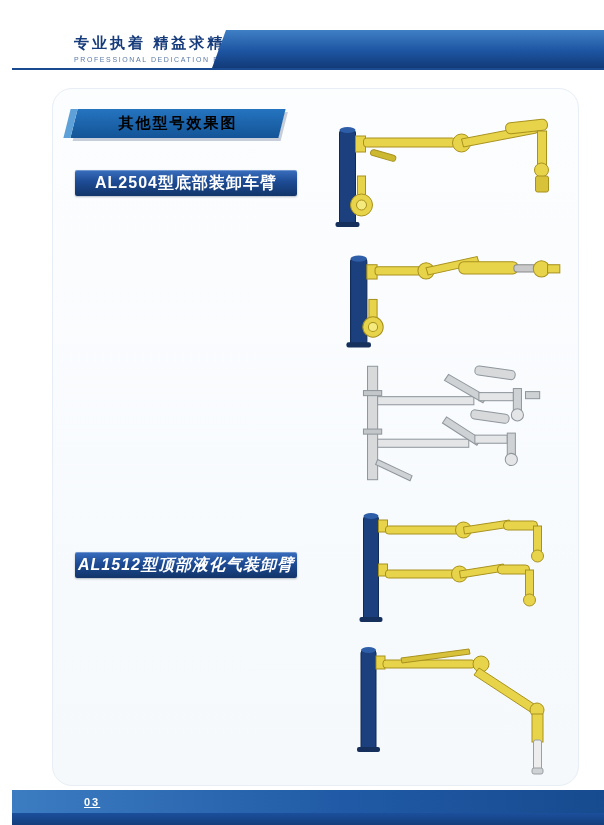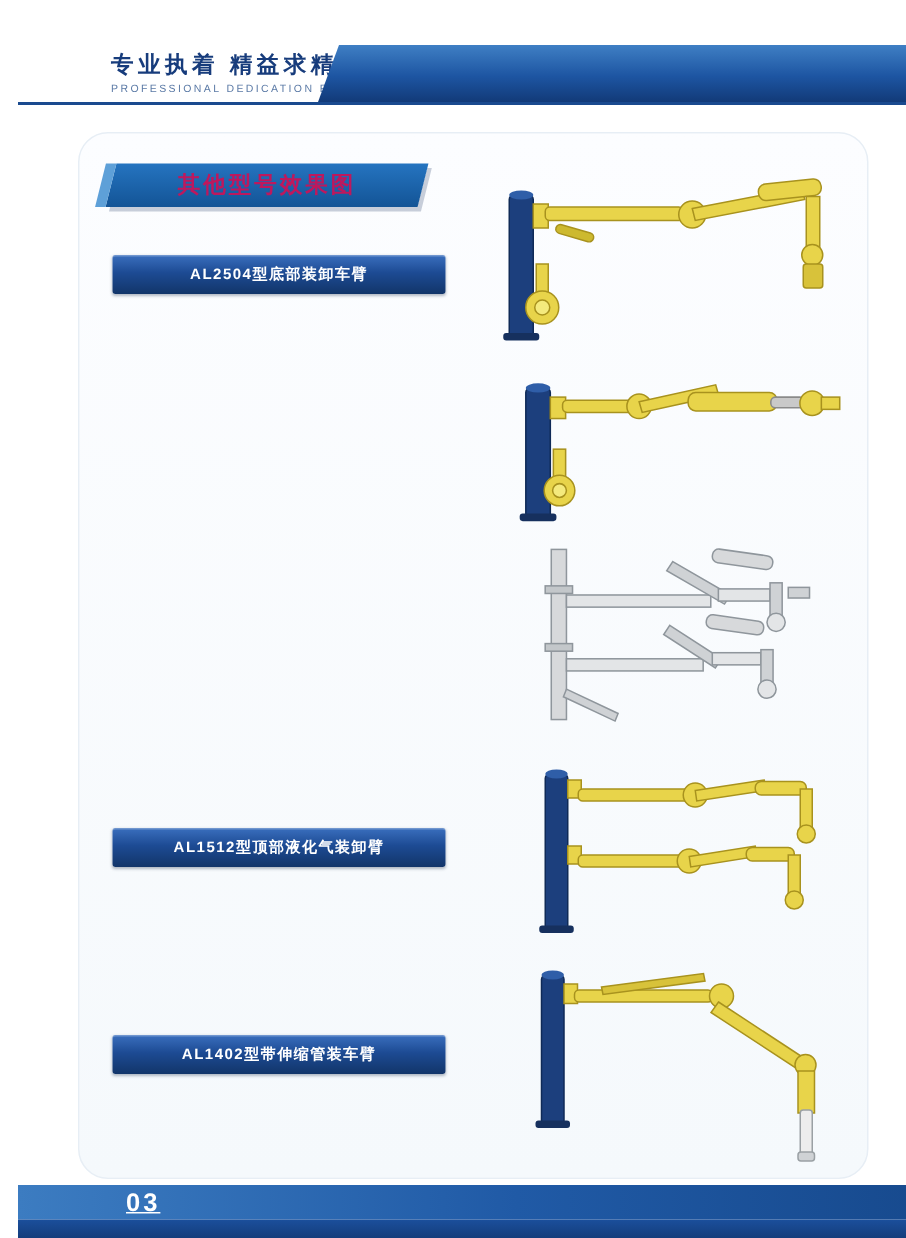--- a/index.html
+++ b/index.html
@@ -27,45 +27,45 @@
     border:1px solid #e7eef5;box-sizing:border-box;
   }
   
   .section-title{position:absolute;left:62px;top:97px;width:208px;height:29px;display:flex;align-items:center;justify-content:center;}
   .section-title::before{
     content:"";position:absolute;inset:0;transform:skewX(-14deg);
     background:linear-gradient(180deg,#2574c0,#135496);
     box-shadow:3px 3px 0 rgba(13,42,87,.22);
   }
   .st-accent{position:absolute;left:-7px;top:0;width:7px;height:29px;background:#5ea0d8;transform:skewX(-14deg);}
-  .st-text{position:relative;z-index:1;color:#be185d;font-weight:bold;font-size:15px;letter-spacing:2px;}
+  .st-text{position:relative;z-index:1;color:#000000;font-weight:bold;font-size:15px;letter-spacing:2px;}
   
   .plabel{
     position:absolute;left:63px;width:222px;height:26px;border-radius:2px;
     background:linear-gradient(180deg,#3a6fbe 0%,#1d4b94 45%,#123569 100%);
     box-shadow:inset 0 1px 0 rgba(255,255,255,.28), 0 1px 2px rgba(10,30,60,.3);
     display:flex;align-items:center;justify-content:center;
-    color:#ffffff;font-size:10px;font-weight:bold;letter-spacing:1px;white-space:nowrap;
+    color:#ffffff;font-size:16px;font-weight:bold;letter-spacing:1px;white-space:nowrap;
   }
-  .pl-1{top:158px;} .pl-2{top:283px;} .pl-3{top:408px;} .pl-4{top:540px;} .pl-5{top:678px;}
+  .pl-1{top:158px;} .pl-2{top:283px;} .pl-3{top:408px;} .pl-4{top:540px;font-style:italic;} .pl-5{top:678px;}
   
   .pimg{position:absolute;}
   .im-1{left:295px;top:106px;width:265px;height:118px;}
   .im-2{left:312px;top:236px;width:245px;height:108px;}
   .im-3{left:315px;top:350px;width:238px;height:124px;}
   .im-4{left:328px;top:488px;width:218px;height:128px;}
   .im-5{left:328px;top:616px;width:232px;height:150px;}
   .pimg svg{width:100%;height:100%;display:block;}
   
   .footer-bar{
     position:absolute;left:0;top:778px;width:604px;height:23px;
     background:linear-gradient(90deg,#3c7cc1 0%,#205aa6 55%,#174a8e 100%);
     display:flex;align-items:center;color:#ffffff;
   }
-  .page-num{position:absolute;left:72px;font-size:17px;letter-spacing:2px;font-weight:bold;text-decoration:underline;}
+  .page-num{position:absolute;left:72px;font-size:11px;letter-spacing:2px;font-weight:bold;text-decoration:underline;}
   .slogan{position:absolute;left:140px;font-size:13px;font-weight:bold;letter-spacing:3px;white-space:nowrap;}
   .footer-strip{
     position:absolute;left:0;top:801px;width:604px;height:24px;
     background:linear-gradient(180deg,#1b4f9c,#0d2c5c);
   }
 </style>
 </head>
 <body>
 
 <div class="page">
@@ -80,21 +80,20 @@
 
   <div class="content-panel"></div>
 
   <div class="section-title">
     <i class="st-accent"></i>
     <span class="st-text">其他型号效果图</span>
   </div>
 
   <div class="plabel pl-1">AL2504型底部装卸车臂</div>
   <div class="plabel pl-4">AL1512型顶部液化气装卸臂</div>
-  <div class="plabel pl-5">AL1402型带伸缩管装车臂</div>
 
   <div class="pimg im-1">
     <svg viewBox="0 0 260 118">
       <rect x="30" y="12" width="16" height="96" rx="3" fill="#1c3f7d" stroke="#0f2a57"></rect>
       <ellipse cx="38" cy="12" rx="8" ry="3" fill="#2f5ea8"></ellipse>
       <rect x="26" y="104" width="24" height="5" rx="2" fill="#16305e"></rect>
       <rect x="46" y="18" width="10" height="16" fill="#e8d44a" stroke="#a8921e"></rect>
       <rect x="48" y="58" width="8" height="20" fill="#e8d44a" stroke="#a8921e"></rect>
       <circle cx="52" cy="87" r="11" fill="#e8d44a" stroke="#a8921e"></circle>
       <circle cx="52" cy="87" r="5" fill="#f4ea7d" stroke="#a8921e"></circle>

